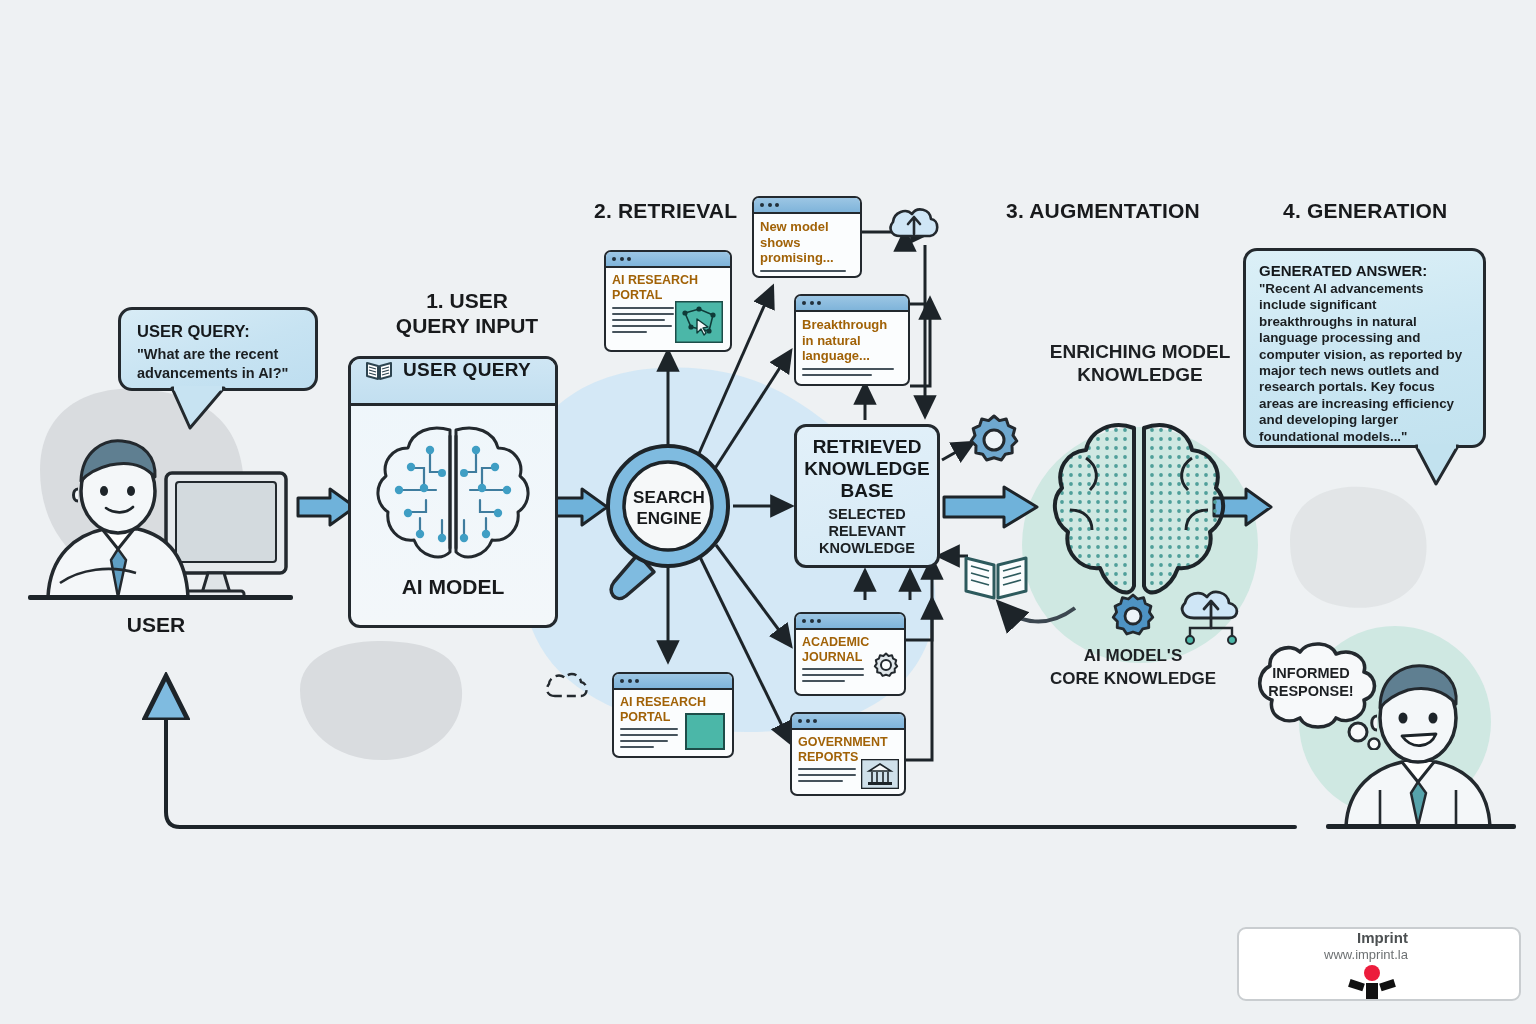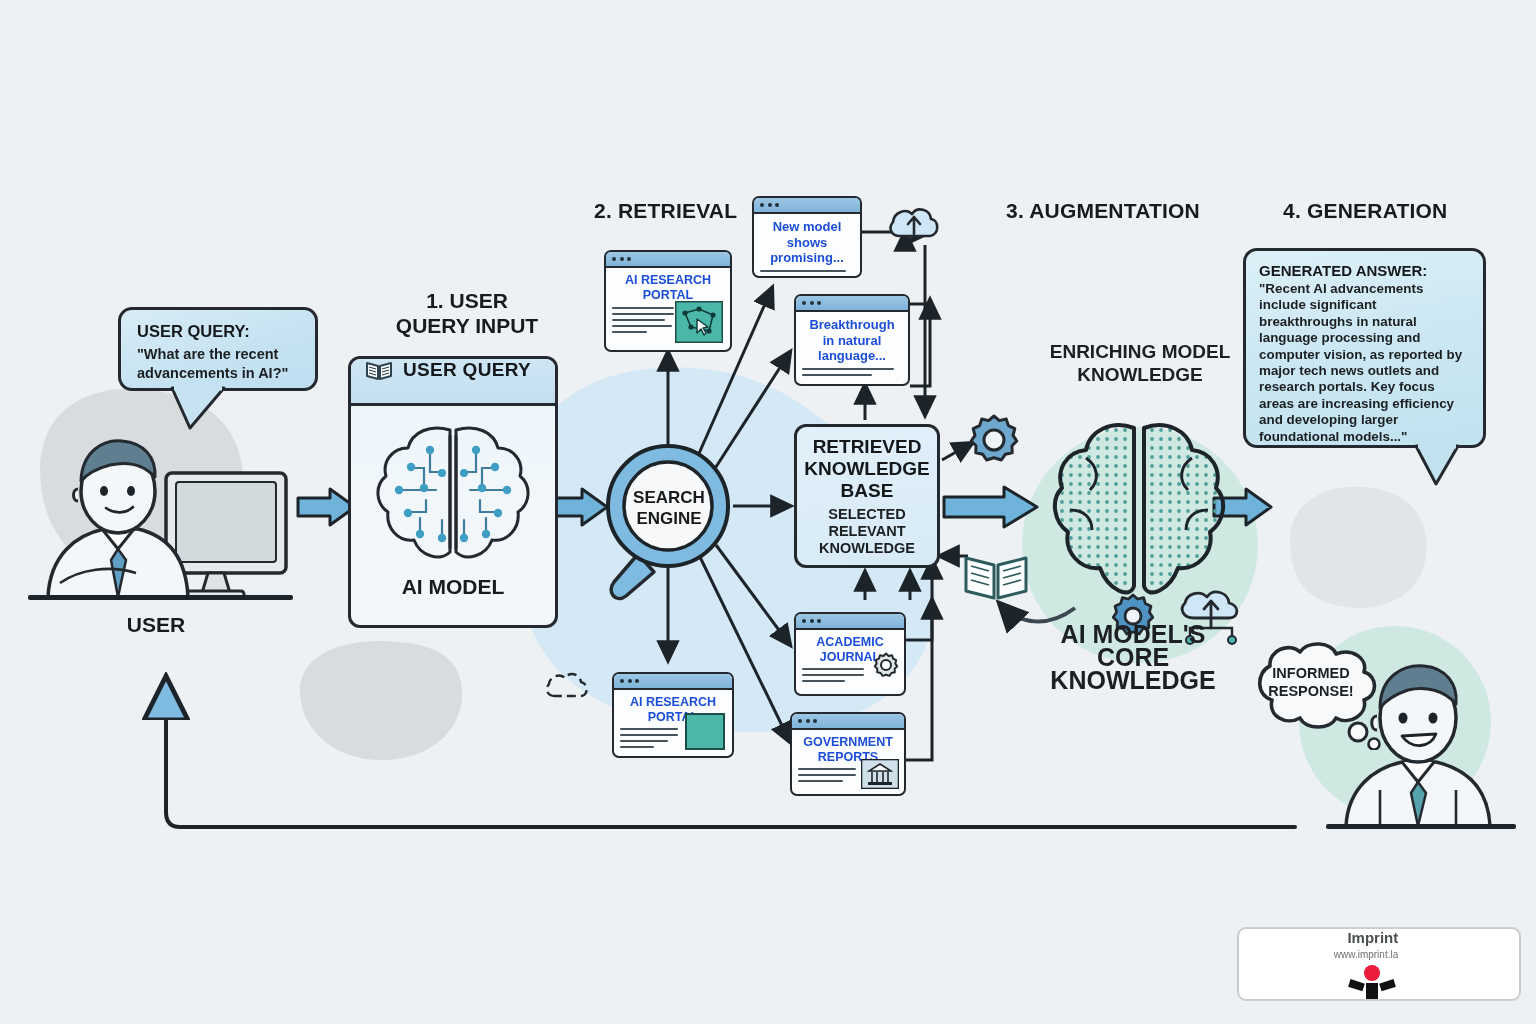--- a/index.html
+++ b/index.html
@@ -71,33 +71,33 @@
   .card{
     border:2.5px solid #23292e;border-radius:7px;box-sizing:border-box;
     background:#fbfdfe;overflow:hidden;
   }
   .card .bar{
     height:14px;background:linear-gradient(180deg,#9cc6e4 0%,#7fb4da 100%);
     border-bottom:2px solid #23292e;display:flex;align-items:center;gap:3.5px;padding-left:6px;
   }
   .card .bar i{width:4px;height:4px;border-radius:50%;background:#22303a;display:block;}
   .card .body{padding:5px 6px;position:relative;height:calc(100% - 16px);box-sizing:border-box;}
-  .card .ttl{font-weight:bold;font-size:12.5px;line-height:14.5px;color:#1d4ed8;text-transform:uppercase;text-align:center;}
+  .card .ttl{font-weight:bold;font-size:12.5px;line-height:14.5px;color:#a16207;text-transform:uppercase;}
   .card .ttl.low{text-transform:none;font-size:13px;line-height:15.5px;}
   .lines{margin-top:5px;}
   .lines span{display:block;height:2px;background:#46535c;margin-bottom:4px;border-radius:1px;}
 
   .imprint{
     position:absolute;border:2px solid #c9cdd0;border-radius:9px;background:#fff;
     box-sizing:border-box;display:flex;align-items:center;justify-content:flex-end;
     padding-right:14px;
     flex-direction:column;
   }
   .imprint .nm{font-weight:bold;font-size:15px;color:#4c5052;text-align:right;line-height:18px;}
-  .imprint .url{font-size:10px;color:#6d7173;text-align:right;line-height:16px;}
+  .imprint .url{font-size:13px;color:#6d7173;text-align:right;line-height:16px;}
 </style>
 </head>
 <body>
 
 <div id="stage">
 
   <svg class="abs" style="left:0;top:0;" width="1536" height="1024">
     <path d="M40 470 C40 405 95 382 152 390 C215 399 238 430 243 473 C249 530 210 580 150 582 C90 584 40 540 40 470 Z" fill="#d9dcdf"></path>
     <path d="M515 520 C508 430 570 372 660 368 C742 364 790 392 836 430 C890 474 930 520 935 590 C940 668 880 722 790 730 C700 738 610 722 560 672 C518 630 519 572 515 520 Z" fill="#cfe6f6" opacity="0.85"></path>
     <path d="M300 690 C300 656 340 640 382 641 C430 642 460 654 462 690 C464 732 428 760 382 760 C334 760 300 730 300 690 Z" fill="#d9dcdf"></path>
@@ -475,21 +475,21 @@
   <svg class="abs" style="left:1176px;top:588px;" width="70" height="58">
     <path d="M18 30 C7 30 3 21 9 15 C11 5 24 2 31 9 C37 0 52 4 53 15 C63 17 64 30 53 30 Z" fill="#cfe6f6" stroke="#23292e" stroke-width="2.8" stroke-linejoin="round"></path>
     <path d="M35 40 L35 14 M28 21 L35 13 L42 21" fill="none" stroke="#23292e" stroke-width="2.8" stroke-linecap="round" stroke-linejoin="round"></path>
     <path d="M14 50 L14 40 L56 40 L56 50" fill="none" stroke="#23292e" stroke-width="2.4"></path>
     <g fill="#4bb7a8" stroke="#23292e" stroke-width="2">
         <circle cx="14" cy="52" r="4"></circle>
         <circle cx="56" cy="52" r="4"></circle>
       </g>
   </svg>
 
-  <div class="abs small-cap" style="left:1018px;top:623px;width:230px;font-size:25px;line-height:23px;">
+  <div class="abs small-cap" style="left:1018px;top:644px;width:230px;font-size:17px;line-height:23px;">
     <div>AI MODEL'S</div>
     <div>CORE KNOWLEDGE</div>
   </div>
 
   <div class="abs ans" style="left:1243px;top:248px;width:243px;height:200px;">
     <div class="hd">GENERATED ANSWER:</div>
     <div class="bd">"Recent AI advancements include significant breakthroughs in natural language processing and computer vision, as reported by major tech news outlets and research portals. Key focus areas are increasing efficiency and developing larger foundational models..."</div>
   </div>
   <svg class="abs" style="left:1412px;top:444px;" width="56" height="44">
     <path d="M4 2 L46 2 L24 40 Z" fill="#c2e2ef" stroke="#23292e" stroke-width="3" stroke-linejoin="round"></path>

